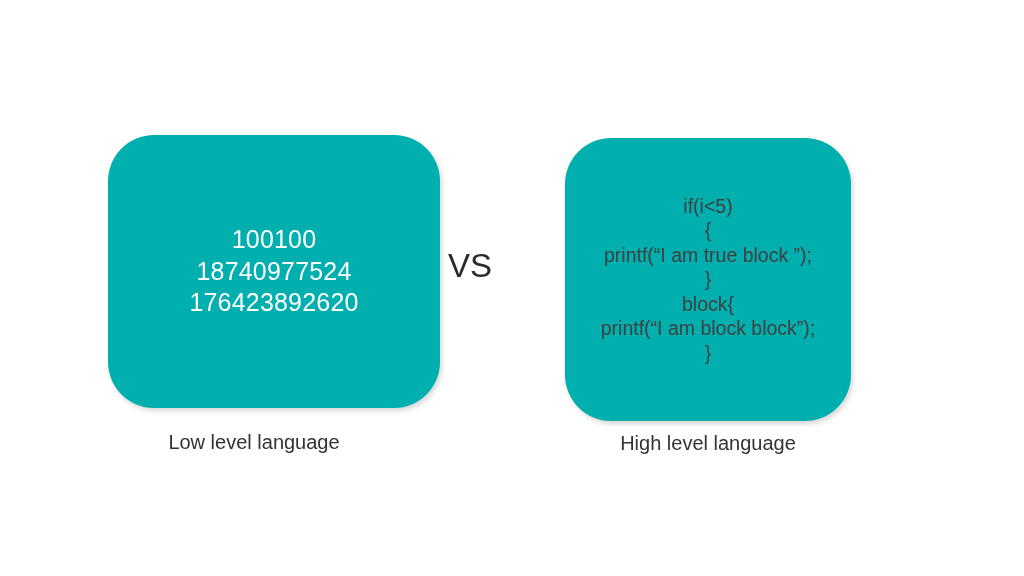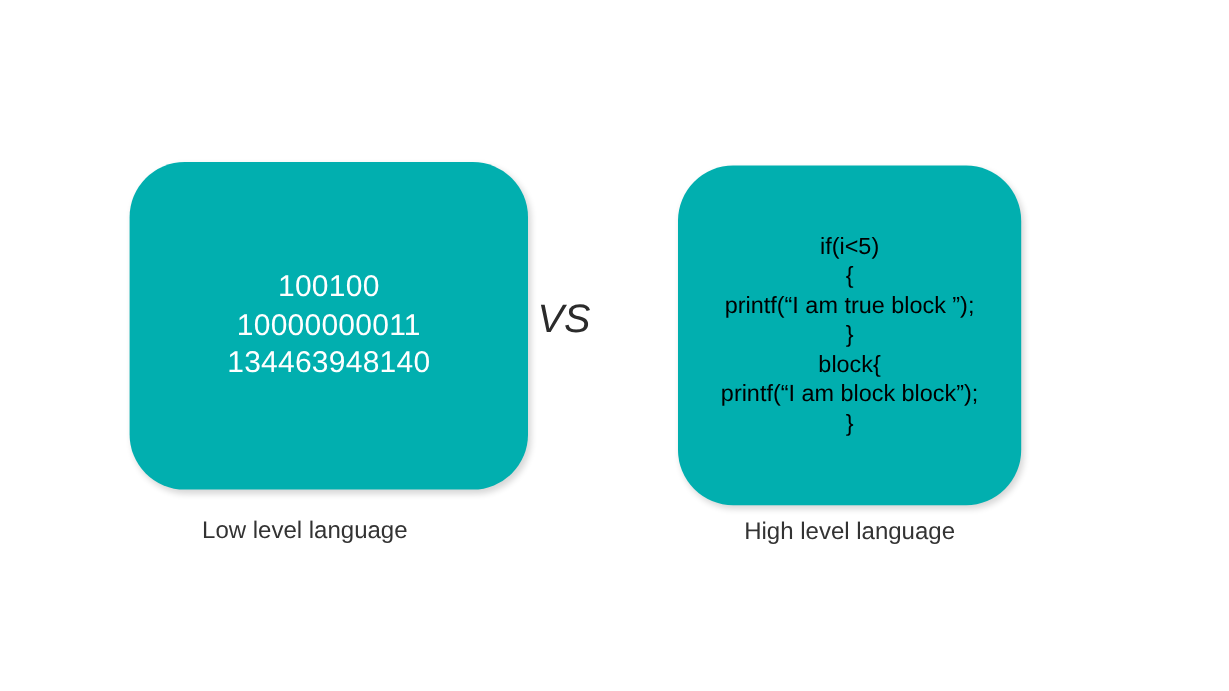--- a/index.html
+++ b/index.html
@@ -61,38 +61,37 @@
     color: #ffffff;
   }
   .binary-lines .code-line {
     white-space: pre;
   }
 
   .code-lines {
     font-size: 19.5px;
     line-height: 24.5px;
     font-weight: 400;
-    color: #000000;
+    color: #404040;
   }
   .code-lines .code-line {
     white-space: pre;
   }
 
   
   .vs-label {
     position: absolute;
     left: 425px;
     top: 246px;
     width: 90px;
     text-align: center;
     font-size: 33px;
     line-height: 40px;
     color: #2b2b2b;
     font-weight: 400;
-    font-style: italic;
   }
 
   
   .caption {
     position: absolute;
     text-align: center;
     font-size: 20px;
     line-height: 26px;
     color: #333333;
     font-weight: 400;
@@ -111,22 +110,22 @@
   }
 </style>
 </head>
 <body>
 
 <div class="canvas">
 
   <div class="panel panel-left">
     <div class="panel-body binary-lines">
       <div class="code-line">100100</div>
-      <div class="code-line">10000000011</div>
-      <div class="code-line">134463948140</div>
+      <div class="code-line">18740977524</div>
+      <div class="code-line">176423892620</div>
     </div>
   </div>
 
   <div class="vs-label">VS</div>
 
   <div class="panel panel-right">
     <div class="panel-body code-lines">
       <div class="code-line">if(i&lt;5)</div>
       <div class="code-line">{</div>
       <div class="code-line">printf(“I am true block ”);</div>

